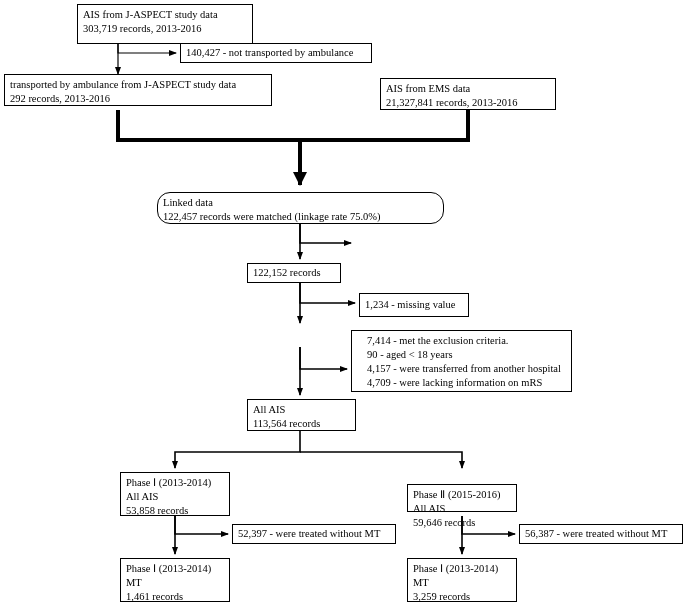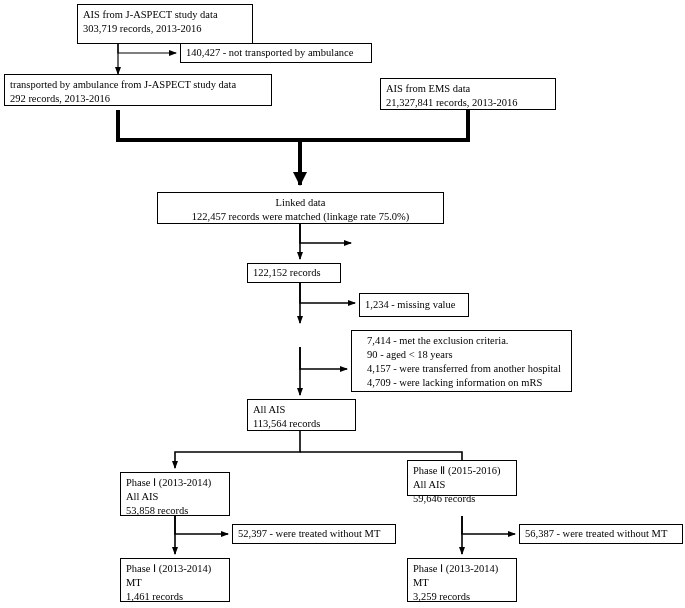--- a/index.html
+++ b/index.html
@@ -22,21 +22,22 @@
     position: absolute;
     box-sizing: border-box;
     border: 1px solid #000000;
     background: #ffffff;
     font-size: 10.5px;
     line-height: 1.32;
     padding: 3px 5px;
     white-space: pre-line;
   }
   .box.center {
-    text-align: center;
+    text-align: left;
+    border-radius: 13px;
   }
   .box.vcenter {
     display: flex;
     flex-direction: column;
     justify-content: center;
   }
   svg.edges {
     position: absolute;
     left: 0;
     top: 0;
@@ -116,21 +117,21 @@
 4,157 - were transferred from another hospital
 4,709 - were lacking information on mRS</div>
 
   <div class="box" style="left:247px; top:399px; width:109px; height:32px;">All AIS
 113,564 records</div>
 
   <div class="box" style="left:120px; top:472px; width:110px; height:44px;">Phase Ⅰ (2013-2014)
 All AIS
 53,858 records</div>
 
-  <div class="box" style="left:407px; top:460px; width:110px; height:36px;">Phase Ⅱ (2015-2016)
+  <div class="box" style="left:407px; top:484px; width:110px; height:28px;">Phase Ⅱ (2015-2016)
 All AIS
 59,646 records</div>
 
   <div class="box vcenter" style="left:232px; top:524px; width:164px; height:20px;">52,397 - were treated without MT</div>
 
   <div class="box vcenter" style="left:519px; top:524px; width:164px; height:20px;">56,387 - were treated without MT</div>
 
   <div class="box" style="left:120px; top:558px; width:110px; height:44px;">Phase Ⅰ (2013-2014)
 MT
 1,461 records</div>

